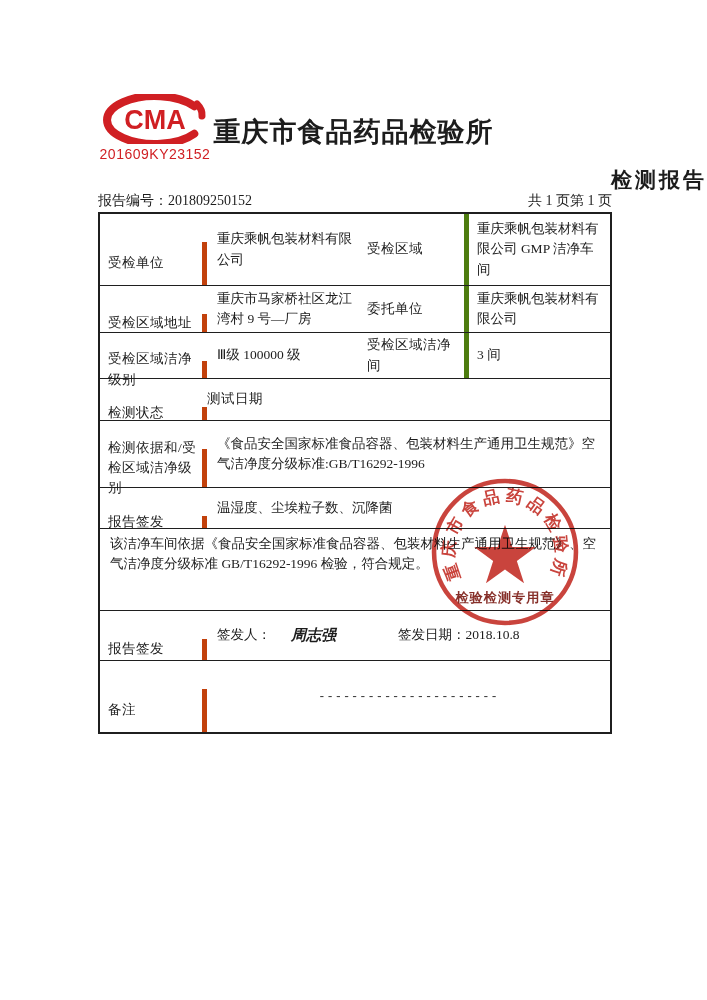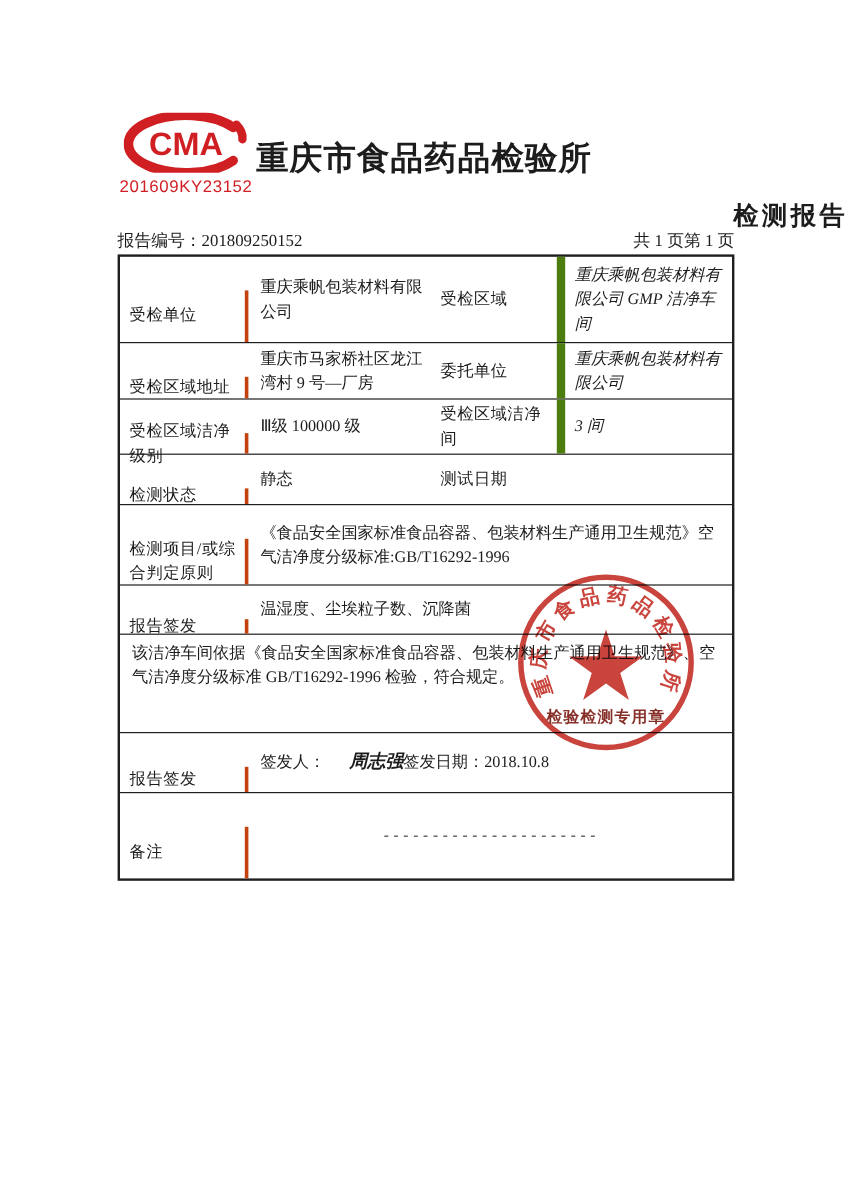--- a/index.html
+++ b/index.html
@@ -14,32 +14,32 @@
   .org-title { position:absolute; top:114px; left:0; width:707px; text-align:center;
                font-size:27px; font-weight:600; letter-spacing:1px; }
   .doc-title { position:absolute; top:166px; left:0; width:707px; text-align:right;
                font-size:21px; font-weight:600; letter-spacing:3px; }
   .report-line { position:absolute; top:192px; left:98px; width:514px;
                  display:flex; justify-content:space-between; font-size:14px; }
   
   .report-table { position:absolute; left:98px; top:212px; width:514px; border:2px solid #1f1f1f; }
   .tr { display:flex; border-bottom:1px solid #1f1f1f; font-size:13.5px; line-height:1.5; }
   .tr:last-child { border-bottom:none; }
-  .td-label { width:107px; border-right:3px solid #c2410c; padding:3px 5px 3px 8px;
+  .td-label { width:107px; border-right:5px solid #c2410c; padding:3px 5px 3px 8px;
               display:flex; align-items:center; letter-spacing:.5px;margin-top:28px; }
   .td-mid { width:257px; display:flex; align-items:center; }
   .mid-value { flex:1; padding:3px 4px 3px 10px; }
   .mid-label { width:97px; padding-right:2px; letter-spacing:.5px; }
-  .td-right { flex:1; border-left:7px solid #4d7c0f; padding:4px 8px; display:flex; align-items:center;font-style:italic; }
+  .td-right { flex:1; border-left:5px solid #4d7c0f; padding:4px 8px; display:flex; align-items:center; }
   .td-wide { flex:1; padding:4px 10px; display:flex; align-items:center; }
   .top-align { align-items:flex-start; padding-top:5px; }
   .h-r0{height:72px} .h-r1{height:47px} .h-r2{height:46px} .h-r3{height:42px}
   .h-r4{height:67px} .h-r5{height:41px} .h-r6{height:82px} .h-r7{height:50px} .h-r8{height:71px}
   .sign-name { font-weight:bold; font-style:italic; font-size:15px; margin-left:20px; }
-  .sign-date { }
+  .sign-date { margin-left:62px; }
   .remark-cell { justify-content:center; letter-spacing:1px; font-family:"Liberation Mono", monospace; font-size:12px; color:#333; }
   
   .seal { position:absolute; left:431px; top:478px; width:148px; height:148px;
           opacity:.92; mix-blend-mode:multiply; z-index:5; pointer-events:none; }
 </style>
 </head>
 <body>
 
 <div class="page">
 
@@ -87,27 +87,26 @@
       <div class="td-mid">
         <div class="mid-value">Ⅲ级  100000 级</div>
         <div class="mid-label">受检区域洁净间</div>
       </div>
       <div class="td-right">3 间</div>
     </div>
 
     <div class="tr h-r3">
       <div class="td-label">检测状态</div>
       <div class="td-mid">
-        <div class="mid-value">静态</div>
         <div class="mid-label">测试日期</div>
       </div>
     </div>
 
     <div class="tr h-r4">
-      <div class="td-label">检测项目/或综合判定原则</div>
+      <div class="td-label">检测依据和/受检区域洁净级别</div>
       <div class="td-wide">《食品安全国家标准食品容器、包装材料生产通用卫生规范》空气洁净度分级标准:GB/T16292-1996</div>
     </div>
 
     <div class="tr h-r5">
       <div class="td-label">报告签发</div>
       <div class="td-wide">温湿度、尘埃粒子数、沉降菌</div>
     </div>
 
     <div class="tr h-r6">
       <div class="td-wide top-align">该洁净车间依据《食品安全国家标准食品容器、包装材料生产通用卫生规范》、空气洁净度分级标准 GB/T16292-1996 检验，符合规定。</div>

